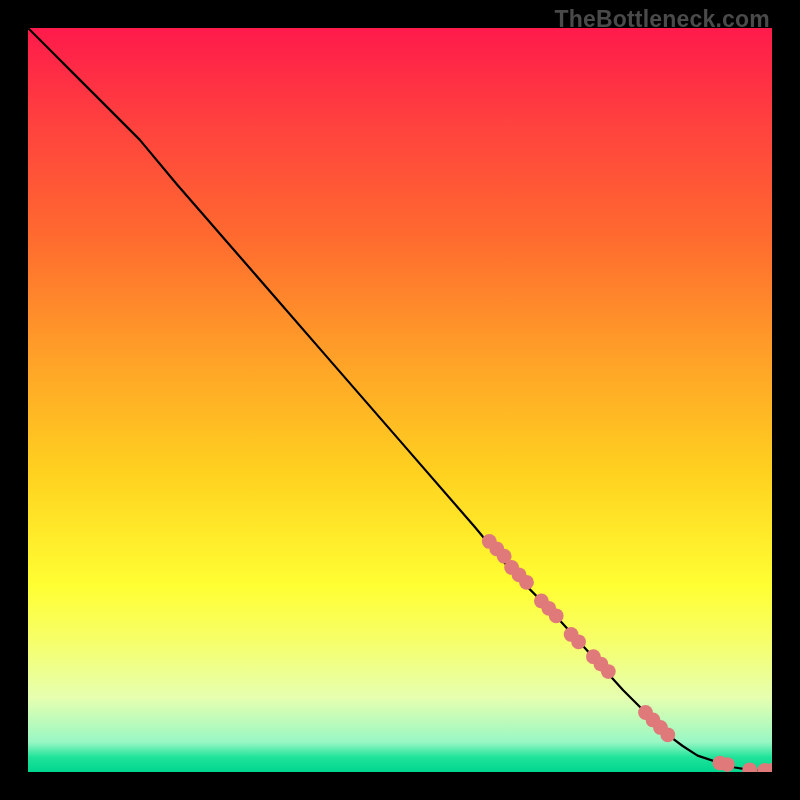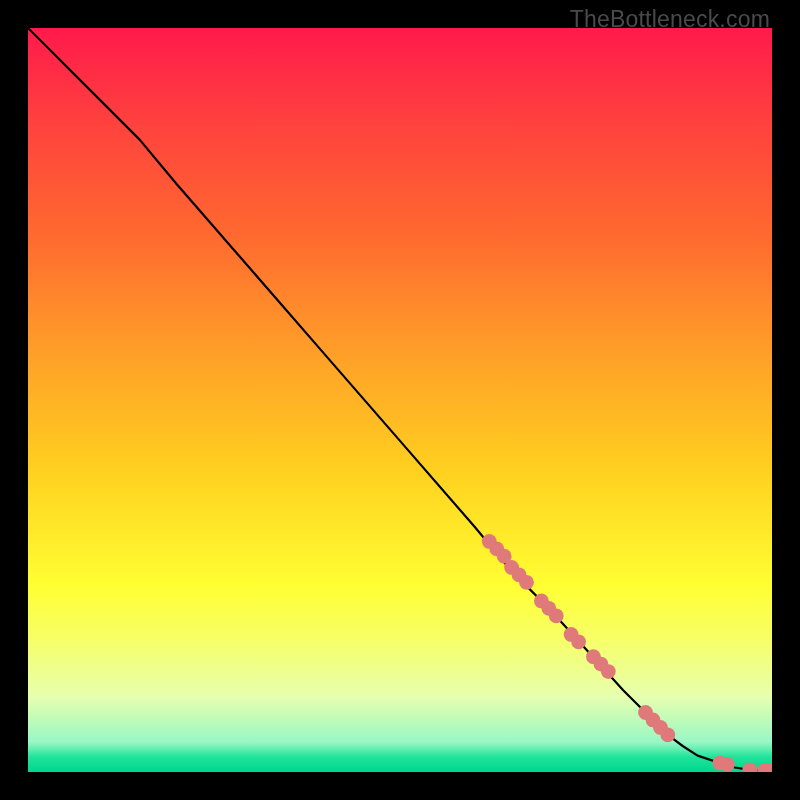--- a/index.html
+++ b/index.html
@@ -36,21 +36,21 @@
       #20e39a 98%,
       #00d68f 100%
     );
   }
   .watermark {
     position: absolute;
     top: 6px;
     right: 30px;
     color: #4a4a4a;
     font-size: 23px;
-    font-weight: 400;
+    font-weight: 700;
     letter-spacing: 0.2px;
     z-index: 10;
     user-select: none;
   }
   svg.curve {
     position: absolute;
     left: 0;
     top: 0;
     width: 744px;
     height: 744px;

